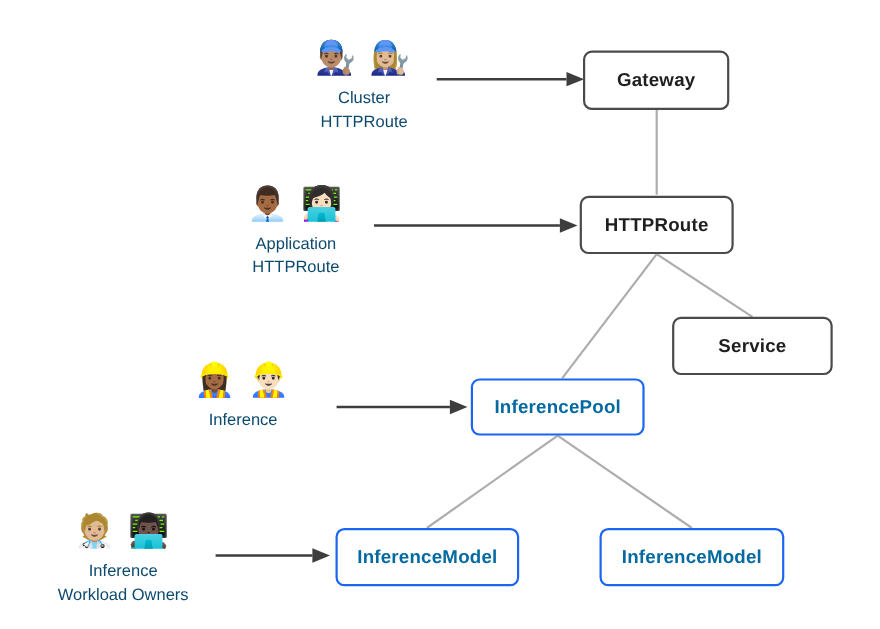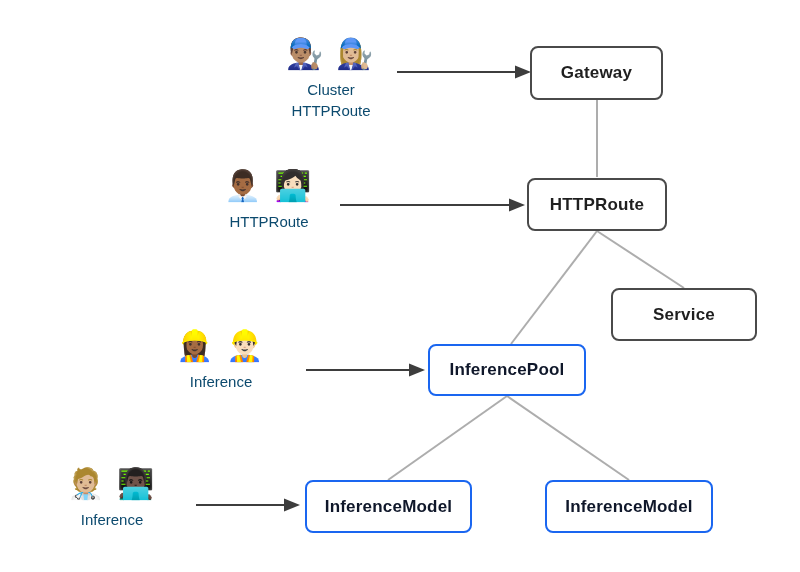--- a/index.html
+++ b/index.html
@@ -31,21 +31,21 @@
     border: 2px solid #4a4a4a;
     border-radius: 8px;
     font-size: 17px;
     font-weight: 700;
     color: #1f1f1f;
     letter-spacing: 0.2px;
     box-sizing: border-box;
   }
   .node.blue {
     border-color: #1a66f0;
-    color: #0f172a;
+    color: #0369a1;
   }
   .persona {
     position: absolute;
     z-index: 2;
     transform: translateX(-50%);
     text-align: center;
     white-space: nowrap;
   }
   .persona-emoji {
     font-size: 30px;
@@ -107,31 +107,33 @@
     <span class="persona-emoji">👨🏽‍🔧 👩🏼‍🔧</span>
     <div class="persona-label">
       <div>Cluster</div>
       <div>HTTPRoute</div>
     </div>
   </div>
 
   <div class="persona" style="left:269px; top:168px;">
     <span class="persona-emoji">👨🏾‍💼 👩🏻‍💻</span>
     <div class="persona-label">
+      <div>Application</div>
       <div>HTTPRoute</div>
     </div>
   </div>
 
   <div class="persona" style="left:221px; top:328px;">
     <span class="persona-emoji">👷🏾‍♀️ 👷🏻‍♂️</span>
     <div class="persona-label">
       <div>Inference</div>
     </div>
   </div>
 
   <div class="persona" style="left:112px; top:466px;">
     <span class="persona-emoji">🧑🏼‍⚕️ 👨🏿‍💻</span>
     <div class="persona-label">
       <div>Inference</div>
+      <div>Workload Owners</div>
     </div>
   </div>
 
 </div>
 
 </body></html>

